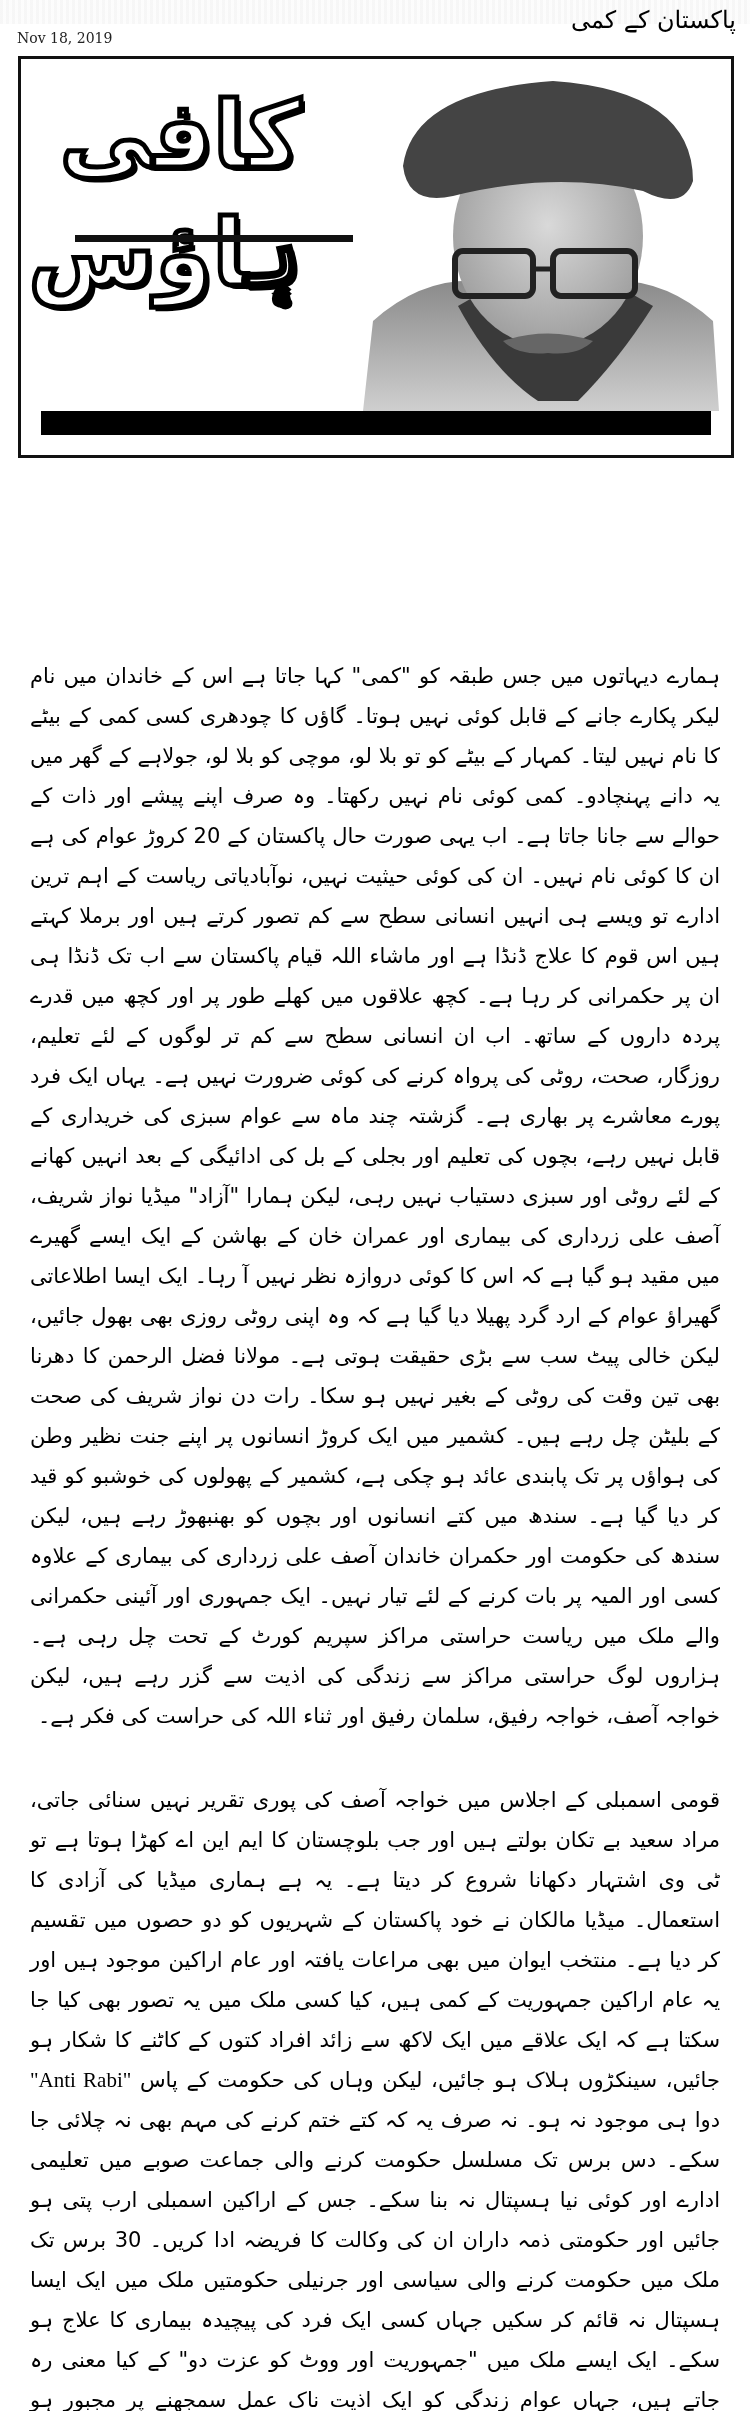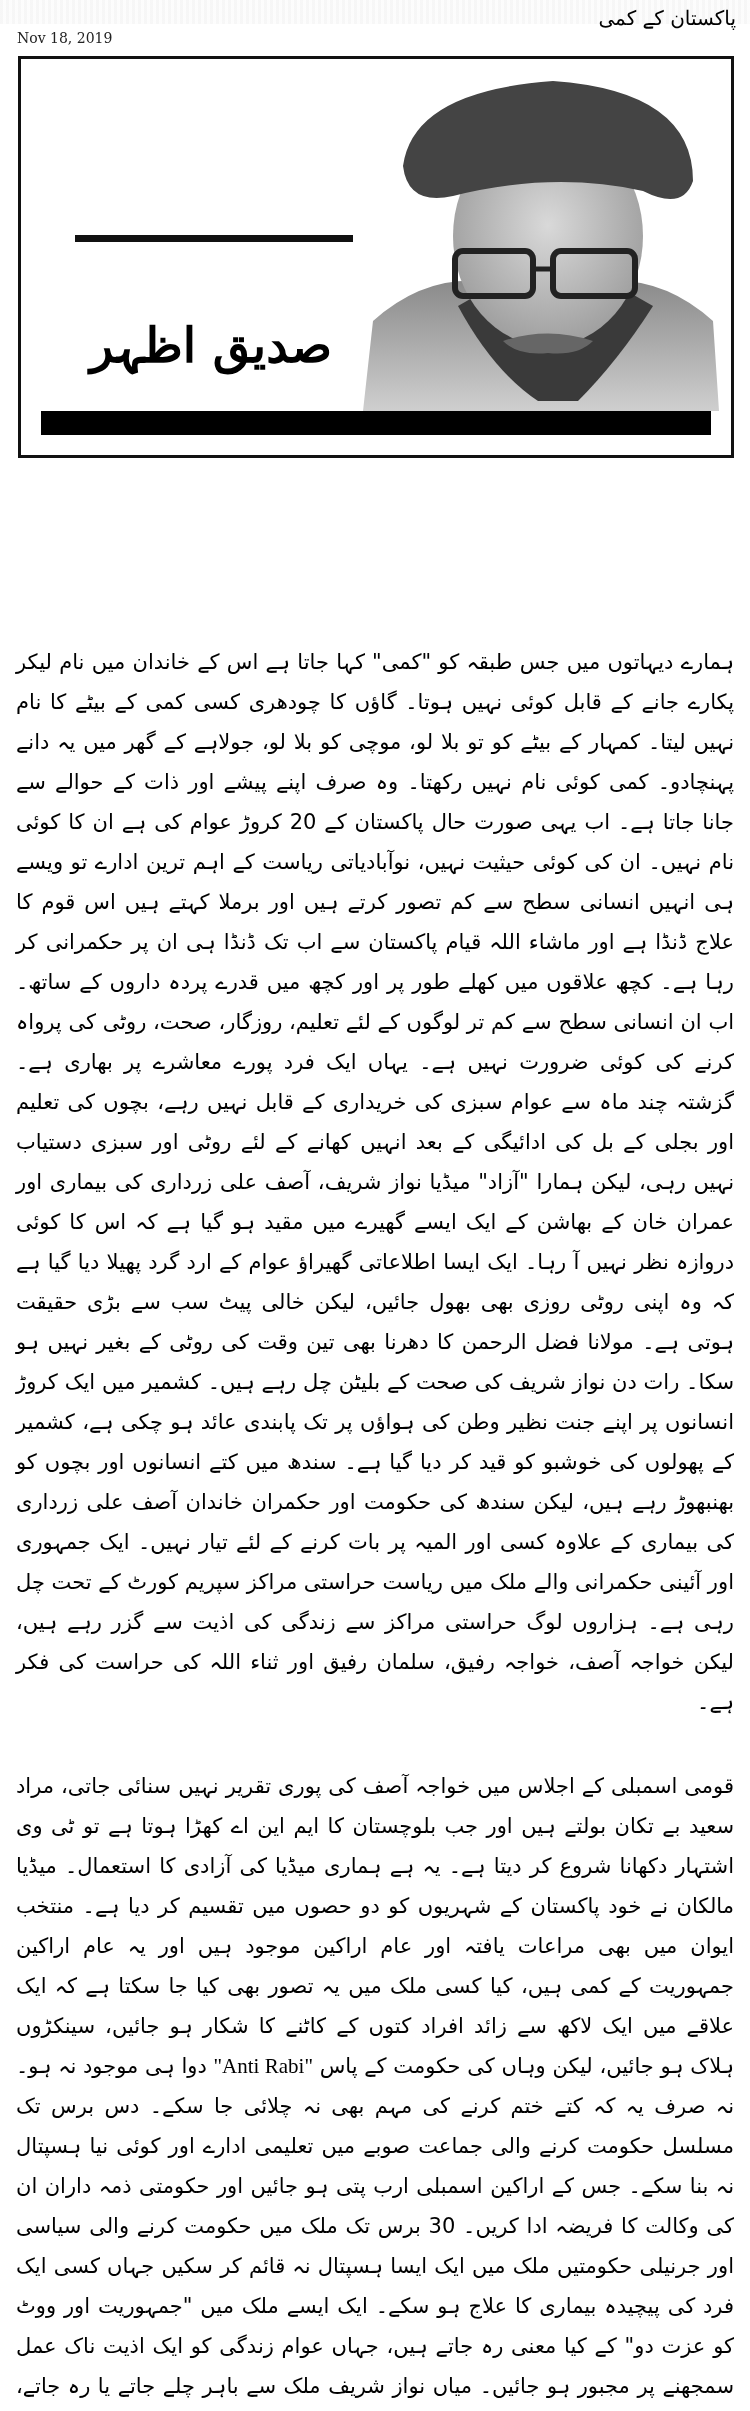--- a/index.html
+++ b/index.html
@@ -1,42 +1,45 @@
 <!DOCTYPE html>
 <html><head>
 <meta charset="utf-8">
 <style>
   html, body { margin: 0; padding: 0; background: #ffffff; }
   body { width: 750px; height: 2411px; position: relative; overflow: hidden; font-family: "DejaVu Sans", sans-serif; color: #000; }
   .top-pattern { position: absolute; left: 0; top: 0; width: 750px; height: 24px; background: repeating-linear-gradient(90deg, #f3f3f3 0 3px, #fbfbfb 3px 6px); opacity: 0.7; }
-  .title { position: absolute; right: 14px; top: 6px; font-family: "DejaVu Serif", serif; font-size: 20px; direction: rtl; }
+  .title { position: absolute; right: 14px; top: 6px; font-family: "DejaVu Serif", serif; font-size: 24px; direction: rtl; }
   .date { position: absolute; left: 17px; top: 30px; font-family: "DejaVu Serif", serif; font-size: 14px; color: #222; text-align: center; }
 
   .banner { position: absolute; left: 18px; top: 56px; width: 716px; height: 402px; box-sizing: border-box; border: 3px solid #111; background: #fff; }
   .banner-logo { position: absolute; left: 40px; top: 18px; width: 240px; text-align: center; direction: rtl; font-family: "DejaVu Sans", sans-serif; font-weight: bold; font-size: 92px; line-height: 118px; color: #fff; -webkit-text-stroke: 5px #000; text-shadow: 4px 4px 0 #000; letter-spacing: 2px; }
   .banner-rule { position: absolute; left: 54px; top: 176px; width: 278px; height: 7px; background: #111; }
   .author-name { position: absolute; left: 60px; top: 258px; width: 260px; text-align: center; direction: rtl; font-family: "DejaVu Serif", serif; font-size: 48px; font-weight: bold; }
   .portrait { position: absolute; right: 12px; top: 12px; width: 356px; height: 340px; }
   .banner-bar { position: absolute; left: 20px; right: 20px; bottom: 20px; height: 24px; background: #000; }
 
   .article { position: absolute; left: 16px; top: 642px; width: 718px; direction: rtl; text-align: justify; text-align-last: right; font-family: "DejaVu Sans", sans-serif; font-size: 21px; line-height: 40px; }
-  .article p { margin: 0; }
+  .article p { margin: 14px; }
   .article p + p { margin-top: 44px; }
   .latin { font-family: "Liberation Serif", serif; direction: ltr; unicode-bidi: embed; }
 </style>
 </head>
 <body>
 
 <div class="top-pattern"></div>
 <div class="title">پاکستان کے کمی</div>
 <div class="date">Nov 18, 2019</div>
 
 <div class="banner">
+  <div class="banner-logo">
+    <div>کافی</div>
+    <div>ہاؤس</div>
+  </div>
   <div class="banner-rule"></div>
-  <div class="author-name">صدیق اظہر</div>
   <svg class="portrait" viewBox="0 0 356 340" xmlns="http://www.w3.org/2000/svg">
     <defs>
       <radialGradient id="face" cx="50%" cy="45%" r="60%">
         <stop offset="0%" stop-color="#d9d9d9"></stop>
         <stop offset="100%" stop-color="#9a9a9a"></stop>
       </radialGradient>
       <linearGradient id="coat" x1="0" y1="0" x2="0" y2="1">
         <stop offset="0%" stop-color="#8a8a8a"></stop>
         <stop offset="100%" stop-color="#cfcfcf"></stop>
       </linearGradient>

